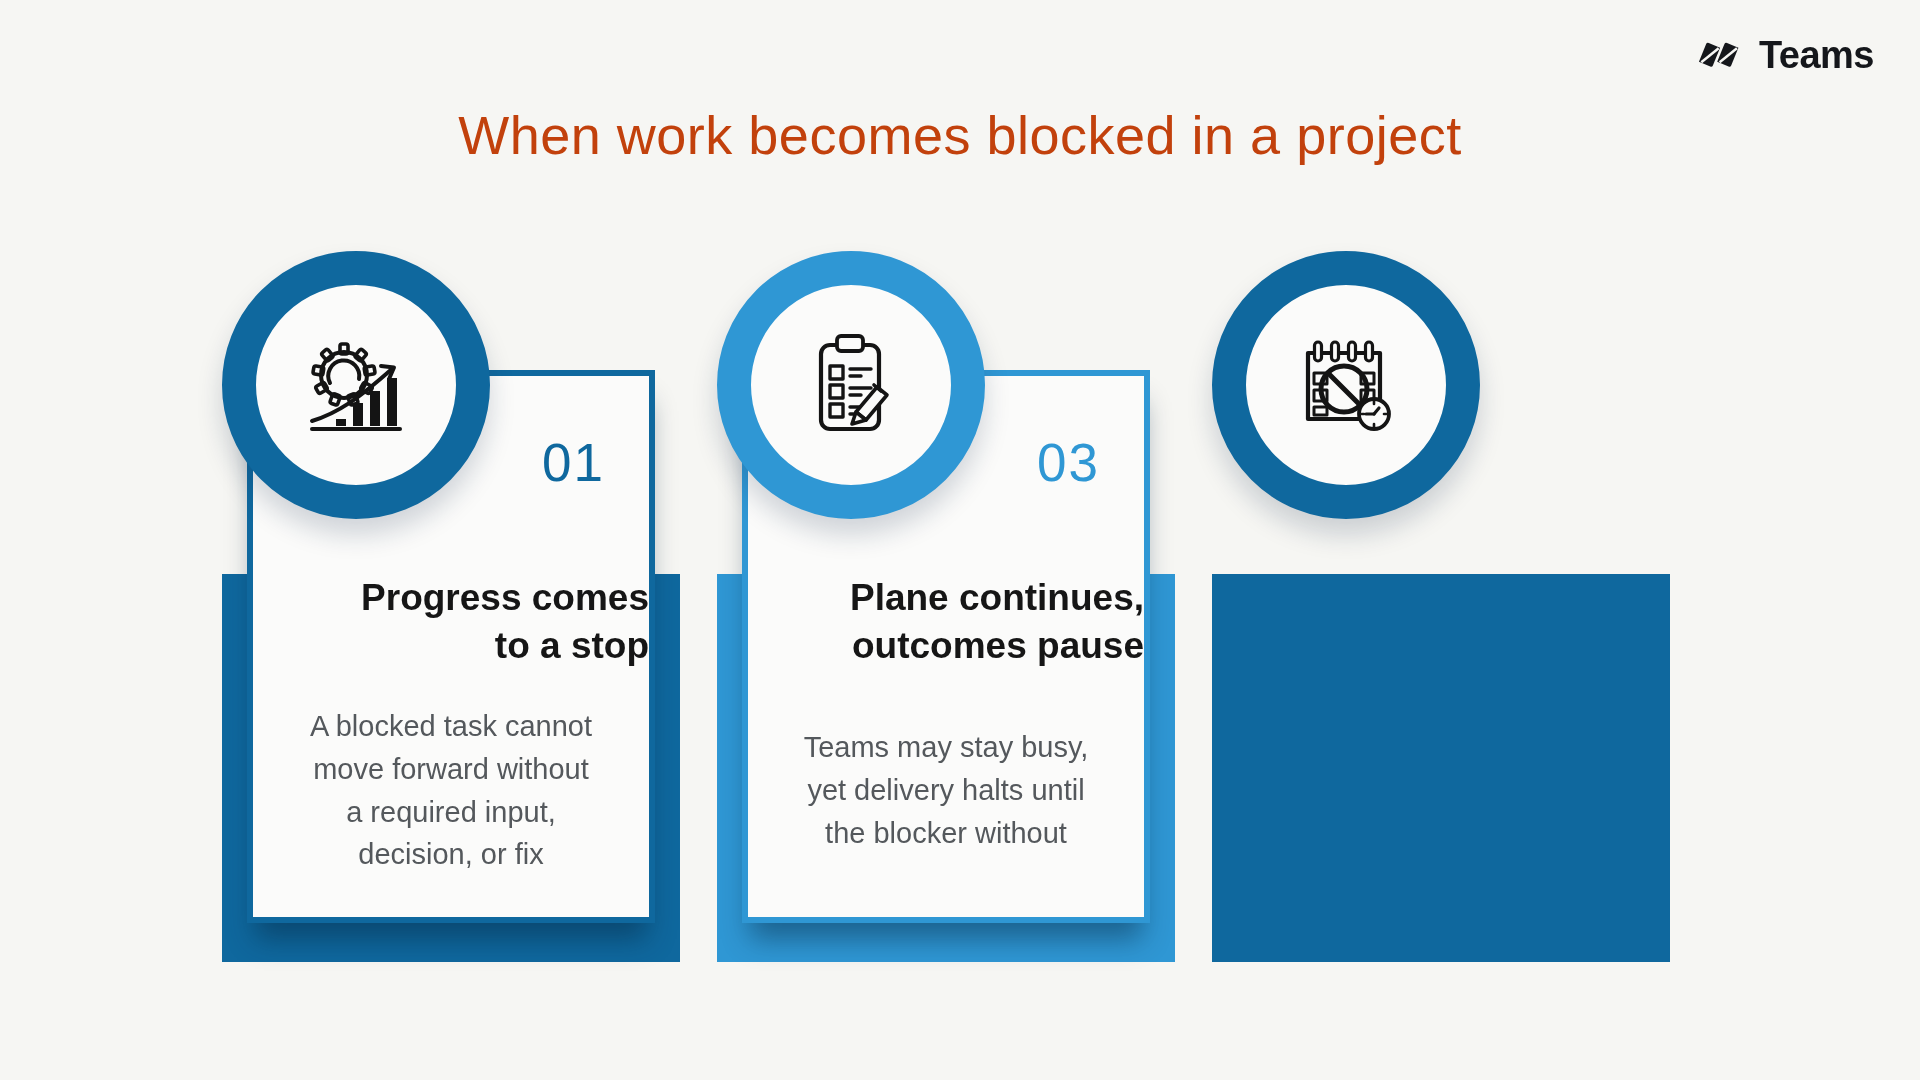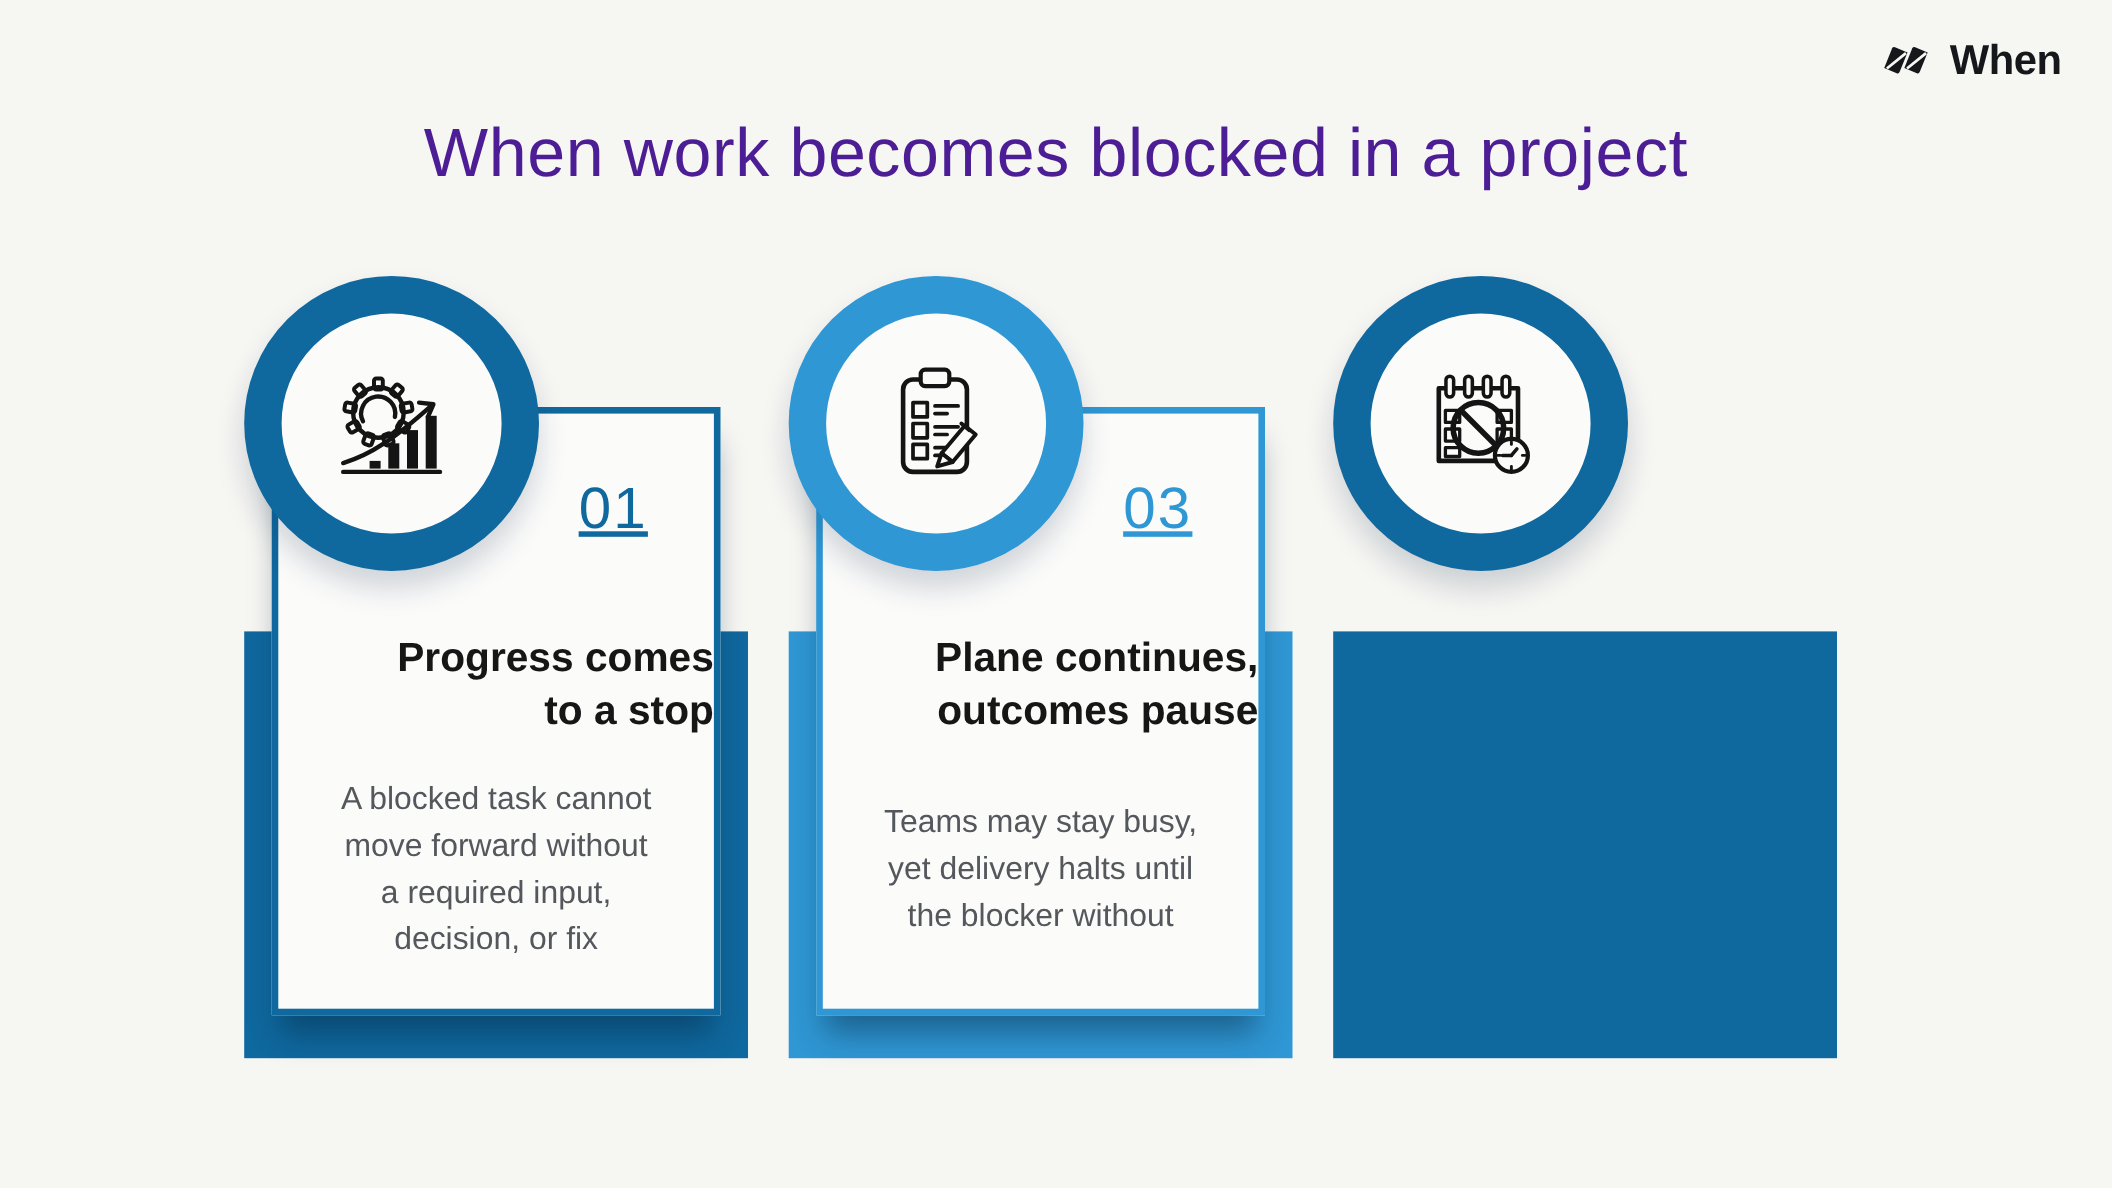--- a/index.html
+++ b/index.html
@@ -6,36 +6,36 @@
   .stage{position:relative;width:1920px;height:1080px;overflow:hidden;background:#f6f6f3;
          font-family:"Liberation Sans",sans-serif;color:#141414;}
 
   
   .brand{position:absolute;top:34px;right:46px;display:flex;align-items:center;gap:10px;}
   .brand .mark{display:block;}
   .brand .name{font-size:38px;font-weight:700;letter-spacing:-0.5px;color:#15171b;}
 
   
   .page-title{position:absolute;top:104px;left:0;width:100%;margin:0;text-align:center;
-              font-size:62px;font-weight:500;letter-spacing:0.5px;color:#4c1d95;}
+              font-size:54px;font-weight:500;letter-spacing:0.5px;color:#c2410c;}
 
   
   .unit{position:absolute;top:251px;width:458px;height:711px;}
   .unit-1{left:222px;}
   .unit-2{left:717px;}
   .unit-3{left:1212px;}
 
   .shadow{position:absolute;left:0;top:323px;width:458px;height:388px;background:var(--accent);}
 
   .card{position:absolute;left:25px;top:119px;width:408px;height:553px;box-sizing:border-box;
         background:#fbfbfa;border:6px solid var(--accent);
         box-shadow:0 24px 26px -8px rgba(5,35,60,0.45);}
 
-  .number{position:absolute;top:56px;right:60px;font-size:53px;font-weight:400;
-          letter-spacing:2px;color:var(--accent);text-decoration:underline;}
+  .number{position:absolute;top:56px;right:44px;font-size:53px;font-weight:400;
+          letter-spacing:2px;color:var(--accent);}
 
   .card-title{position:absolute;top:198px;left:0;right:0;margin:0;text-align:right;
               font-size:37px;font-weight:700;line-height:1.3;color:#161616;white-space:pre-line;}
 
   .card-body{position:absolute;top:312px;left:0;right:0;height:205px;margin:0;
              display:flex;align-items:center;justify-content:center;text-align:center;
              font-size:29px;line-height:1.48;color:#54585c;white-space:pre-line;}
 
   .circle{position:absolute;left:0;top:0;width:268px;height:268px;border-radius:50%;
           box-sizing:border-box;background:#fbfbfa;border:34px solid var(--accent);
@@ -48,21 +48,21 @@
 
 <div class="stage">
 
   <div class="brand">
     <svg class="mark" width="52" height="36" viewBox="0 0 54 34" aria-hidden="true">
       <path d="M2 23 L9.5 4.5 Q10.3 2.6 12.2 3.4 L24 8.4 L16.5 26.9 Q15.7 28.8 13.8 28 Z" fill="#15171b"></path>
       <path d="M21 23 L28.5 4.5 Q29.3 2.6 31.2 3.4 L43 8.4 L35.5 26.9 Q34.7 28.8 32.8 28 Z" fill="#15171b"></path>
       <line x1="4.5" y1="23.5" x2="22.5" y2="9" stroke="#f6f6f3" stroke-width="2.6"></line>
       <line x1="23.5" y1="23.5" x2="41.5" y2="9" stroke="#f6f6f3" stroke-width="2.6"></line>
     </svg>
-    <span class="name">When</span>
+    <span class="name">Teams</span>
   </div>
 
   <h1 class="page-title">When work becomes blocked in a project</h1>
 
   <div class="unit unit-1" style="--accent: #0f689e;">
     <div class="shadow"></div>
     <div class="card">
       <div class="number">01</div>
       <h2 class="card-title">Progress comes
 to a stop</h2>

